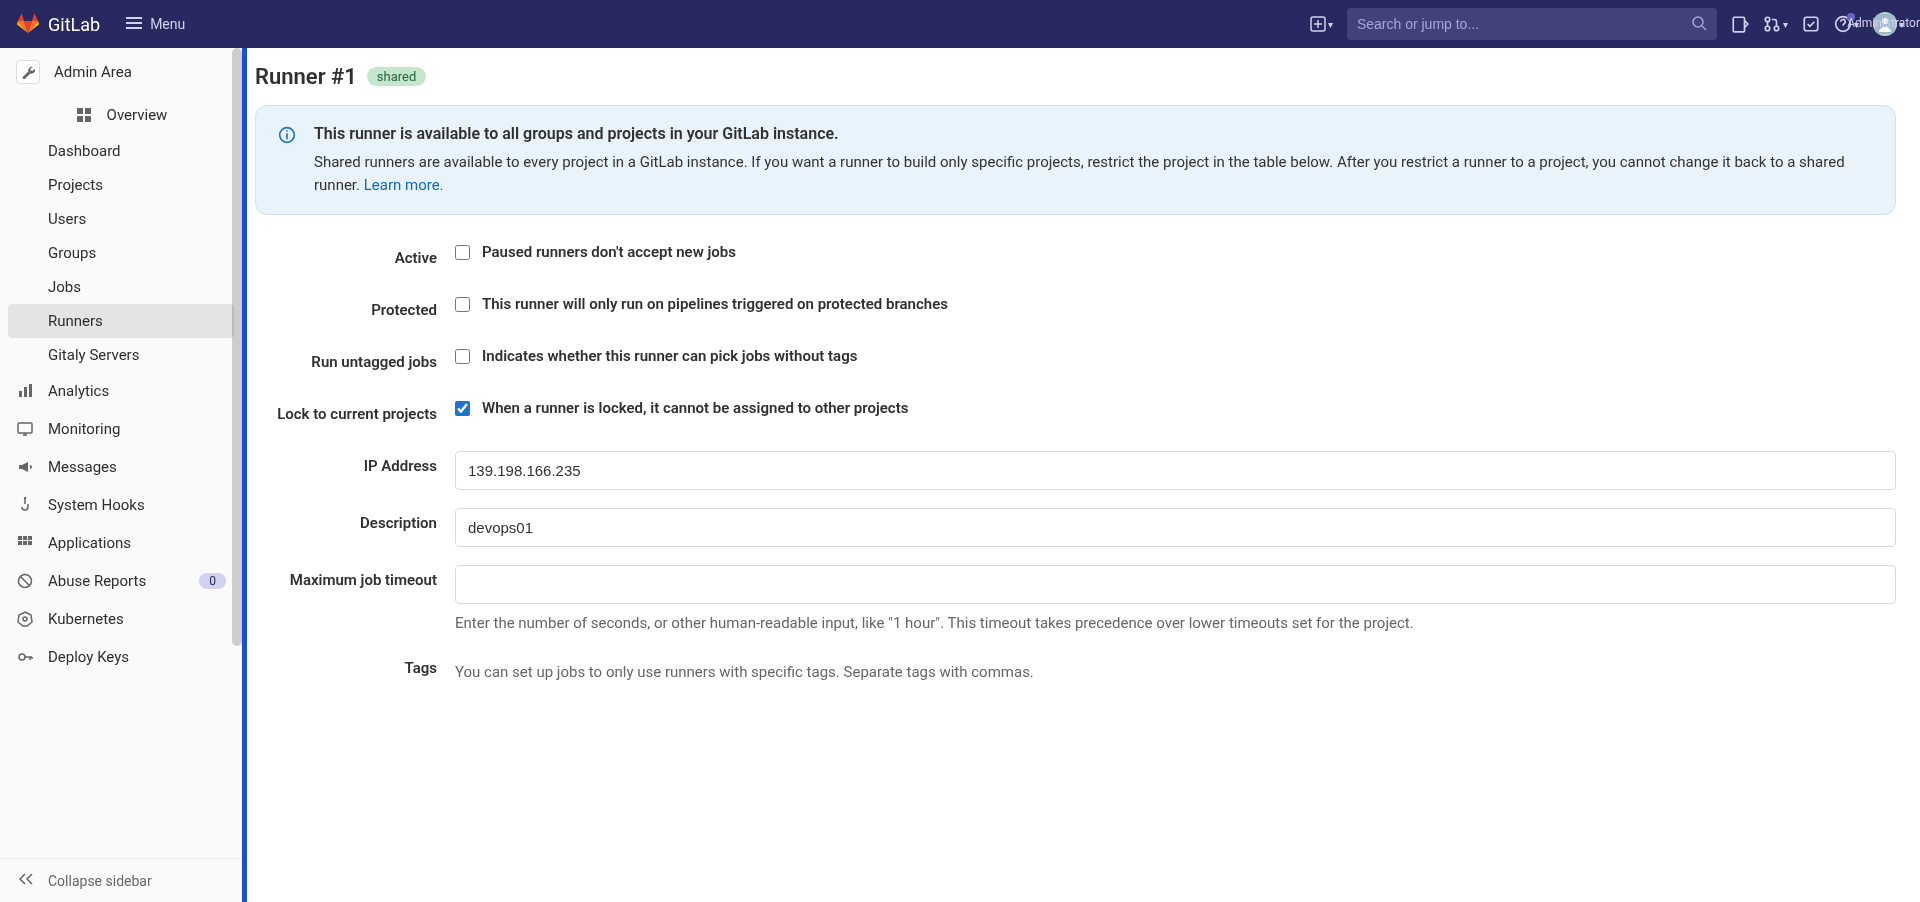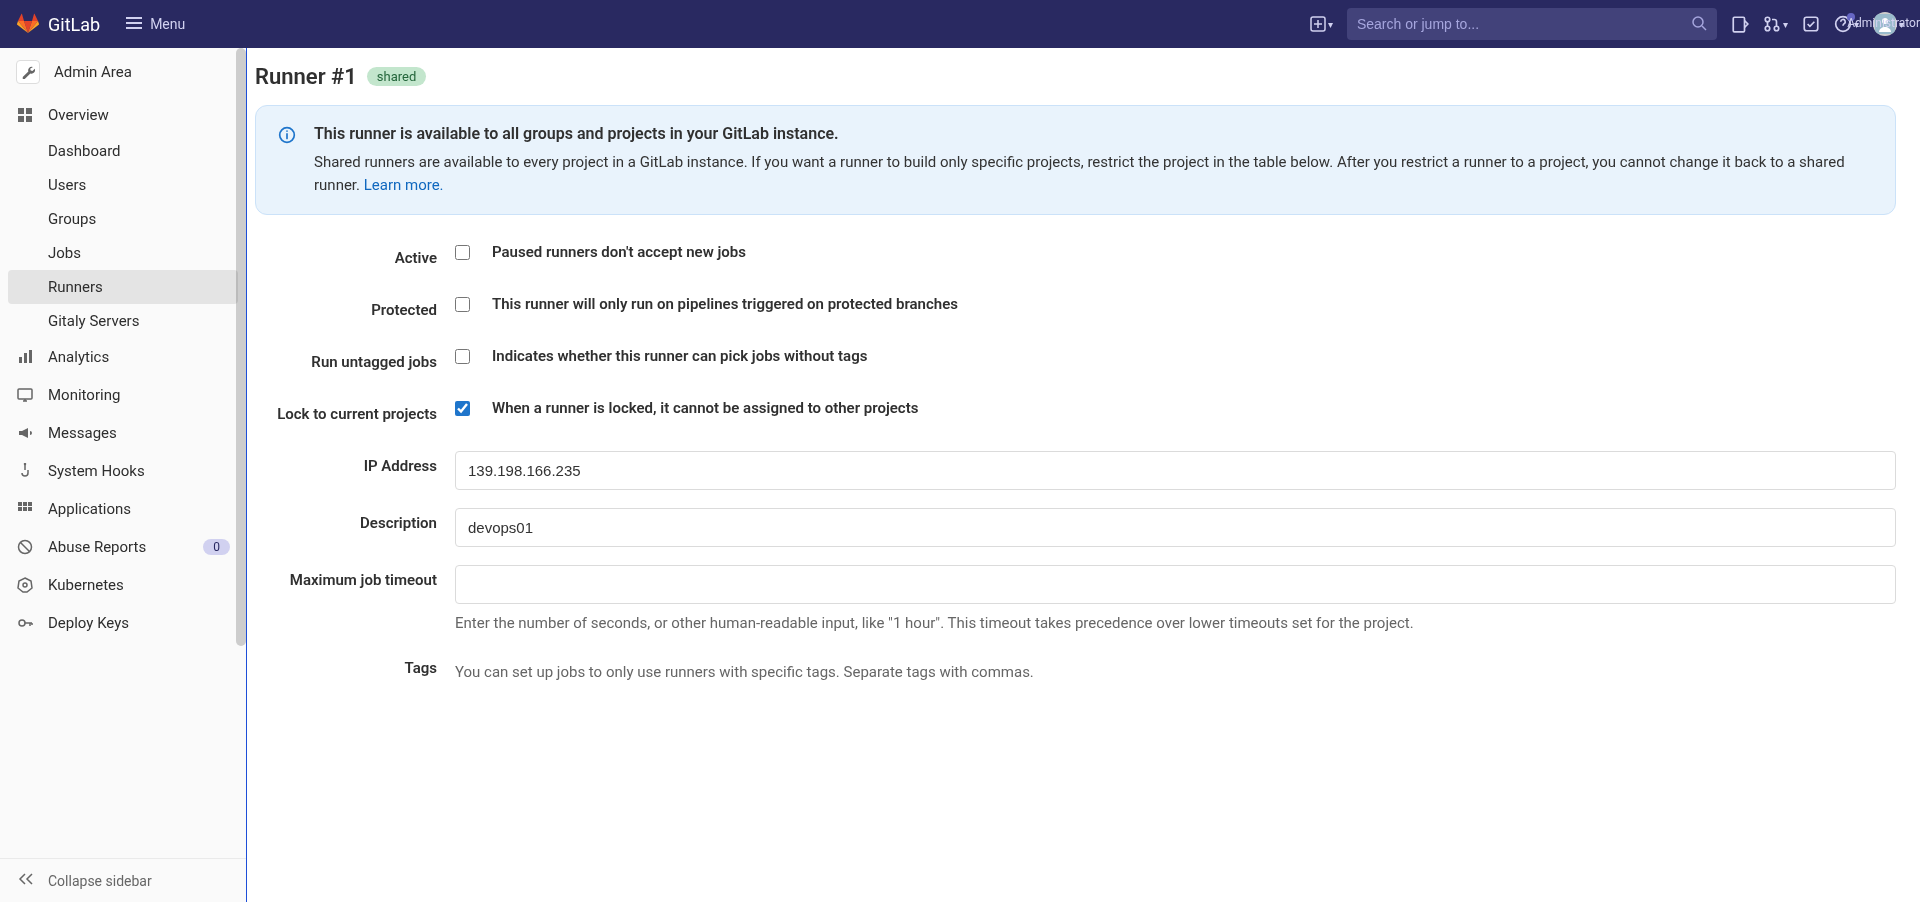--- a/index.html
+++ b/index.html
@@ -14,29 +14,29 @@
   .topbar-icon { color: #d1d1f0; cursor: pointer; display: flex; align-items: center; gap: 2px; position: relative; }
   .search-box { background: #42427a; border-radius: 4px; height: 32px; width: 370px; display: flex; align-items: center; padding: 0 10px; color: #a6a6de; }
   .search-box input { background: transparent; border: none; outline: none; color: #fff; flex: 1; font-size: 14px; }
   .search-box input::placeholder { color: #a6a6de; }
   .avatar { width: 24px; height: 24px; border-radius: 50%; background: #ccc; display: flex; align-items: center; justify-content: center; overflow: hidden; }
   .user-name { position: absolute; right: -0px; top: 16px; font-size: 12px; color: #d1d1f0; }
   .dot-indicator { position: absolute; top: -2px; right: 4px; width: 8px; height: 8px; background: #6666c4; border-radius: 50%; }
 
   
   .layout { display: flex; height: calc(100vh - 48px); }
-  .sidebar { width: 247px; background: #fafafa; border-right: 1px solid #1d4ed8; display: flex; flex-direction: column; overflow-y: auto; position: relative; }
+  .sidebar { width: 247px; background: #fafafa; border-right: 5px solid #1d4ed8; display: flex; flex-direction: column; overflow-y: auto; position: relative; }
   .sidebar-scroll { flex: 1; overflow-y: auto; }
   .sidebar-inner-scrollbar { position: absolute; right: 0; top: 0; width: 10px; height: 70%; background: rgba(0,0,0,0.18); border-radius: 5px; pointer-events: none; }
   .main { flex: 1; overflow-y: auto; padding: 16px 24px 30px 8px; }
 
   .side-item { display: flex; align-items: center; gap: 14px; padding: 10px 16px; color: #2e2e2e; cursor: pointer; font-size: 15px; }
   .side-item.header-item { font-weight: 400; padding: 12px 16px; }
   .side-item.header-item .icon-box { width: 24px; height: 24px; border: 1px solid #ddd; border-radius: 4px; display:flex; align-items:center; justify-content:center; background:#fff; }
-  .side-item.section { font-weight: 400; }
+  .side-item.section { font-weight: 400; justify-content: center; }
   .side-sub { padding-left: 48px; font-size: 15px; color: #2e2e2e; display:block; padding-top:8px; padding-bottom:8px; cursor:pointer; }
   .side-sub.active { background: #e4e4e4; border-radius: 4px; margin: 0 8px; padding-left: 40px; font-weight: 400; }
   .side-icon { width: 18px; display: flex; justify-content: center; color: #666; }
   .badge-count { margin-left: auto; background: #d1d1f0; color: #292961; border-radius: 10px; padding: 1px 10px; font-size: 12px; }
 
   .collapse-bar { border-top: 1px solid #eaeaea; padding: 12px 18px; display:flex; align-items:center; gap: 14px; color:#666; cursor:pointer; }
 
   
   .page-title { display:flex; align-items:center; gap:10px; margin-bottom: 16px; }
   .page-title h1 { font-size: 22px; font-weight: 600; color: #303030; }
@@ -44,21 +44,21 @@
 
   .info-banner { background: #e9f3fc; border: 1px solid #cbe2f9; border-radius: 12px; padding: 18px 22px; display:flex; gap: 18px; margin-bottom: 28px; }
   .info-icon { color: #1f75cb; flex-shrink: 0; margin-top: 2px; }
   .info-body .info-title { font-weight: 600; font-size: 16px; margin-bottom: 8px; }
   .info-body p { font-size: 15px; color: #333; line-height: 1.5; }
   .info-body a { color: #1068bf; text-decoration: none; }
 
   .form-row { display:flex; align-items: flex-start; margin-bottom: 28px; }
   .form-label { width: 200px; text-align: right; padding-right: 18px; font-weight: 600; font-size: 15px; padding-top: 6px; }
   .form-field { flex: 1; }
-  .checkbox-row { display:flex; align-items:center; gap: 22px; }
+  .checkbox-row { display:flex; align-items:center; gap: 12px; }
   .checkbox-row input[type=checkbox] { width: 15px; height: 15px; }
   .checkbox-row label { font-weight: 600; font-size: 15px; }
   .text-input { width: 100%; border: 1px solid #dbdbdb; border-radius: 4px; padding: 10px 12px; font-size: 15px; color: #333; background: #fff; }
   .help-text { font-size: 15px; color: #666; margin-top: 8px; line-height: 1.5; }
 
   .chev { font-size: 10px; }
 </style>
 </head>
 <body>
 
@@ -165,20 +165,21 @@
           <svg width="16" height="16" viewBox="0 0 16 16" fill="#666">
               <rect x="1" y="1" width="6" height="6"></rect>
               <rect x="9" y="1" width="6" height="6"></rect>
               <rect x="1" y="9" width="6" height="6"></rect>
               <rect x="9" y="9" width="6" height="6"></rect>
             </svg>
         </span>
         <span>Overview</span>
       </div>
       <div class="side-sub">Dashboard</div>
+      <div class="side-sub">Projects</div>
       <div class="side-sub">Users</div>
       <div class="side-sub">Groups</div>
       <div class="side-sub">Jobs</div>
       <div class="side-sub active">Runners</div>
       <div class="side-sub">Gitaly Servers</div>
 
       <div class="side-item">
         <span class="side-icon">
           <svg width="16" height="16" viewBox="0 0 16 16" fill="#666">
               <rect x="2" y="8" width="3" height="6"></rect>

